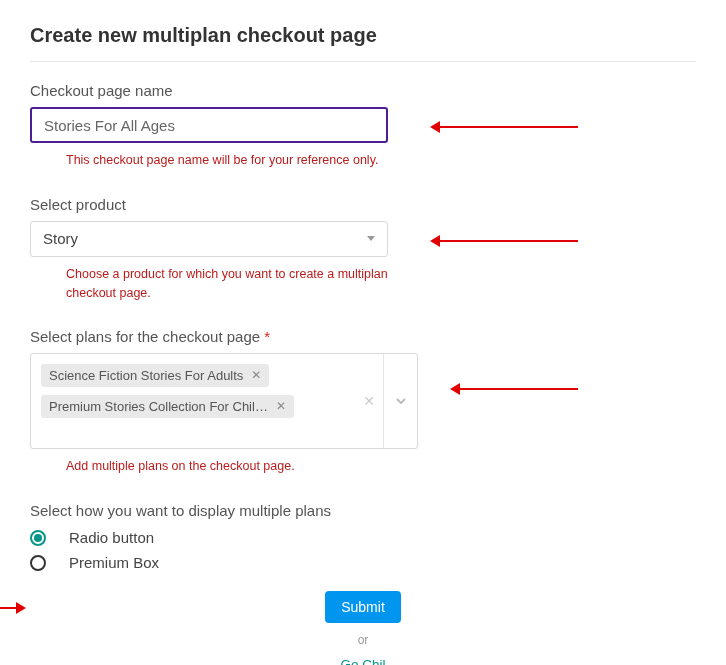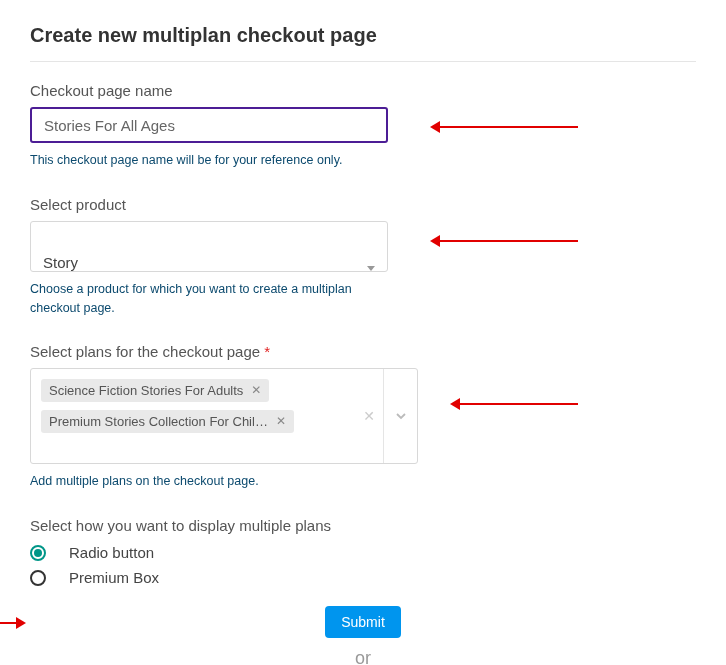--- a/index.html
+++ b/index.html
@@ -42,32 +42,33 @@
     height: 36px;
     border: 2px solid #4c1d95;
     border-radius: 3px;
     padding: 0 12px;
     font-size: 15px;
     color: #666;
     font-family: inherit;
   }
   .help {
     font-size: 12.5px;
-    color: #0c4a6e;
+    color: #b91c1c;
     margin-top: 8px;
     max-width: 358px;
     line-height: 1.5;
+    margin-left: 36px;
   }
   .select-wrap {
     width: 358px;
-    height: 51px;
+    height: 36px;
     border: 1px solid #d8d8d8;
     border-radius: 3px;
     display: flex;
-    align-items: flex-end;
+    align-items: center;
     padding: 0 12px;
     position: relative;
     cursor: pointer;
   }
   .select-value {
     flex: 1;
     font-size: 15px;
     color: #444;
   }
   .caret {
@@ -178,21 +179,21 @@
     background: #0095ee;
     color: #fff;
     border: none;
     border-radius: 4px;
     padding: 8px 16px;
     font-size: 14px;
     cursor: pointer;
   }
   .or-text {
     color: #999;
-    font-size: 18px;
+    font-size: 12px;
   }
   .link {
     color: #009688;
     font-size: 13.5px;
     cursor: pointer;
   }
   
   .arrow-r {
     position: absolute;
     height: 2px;

